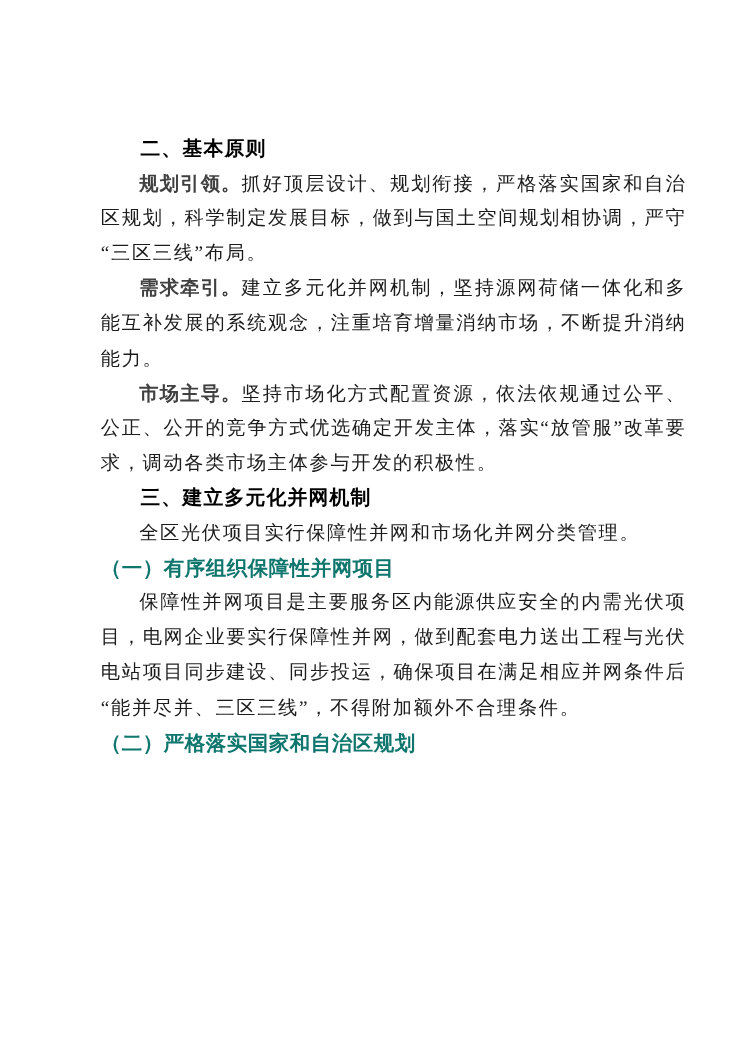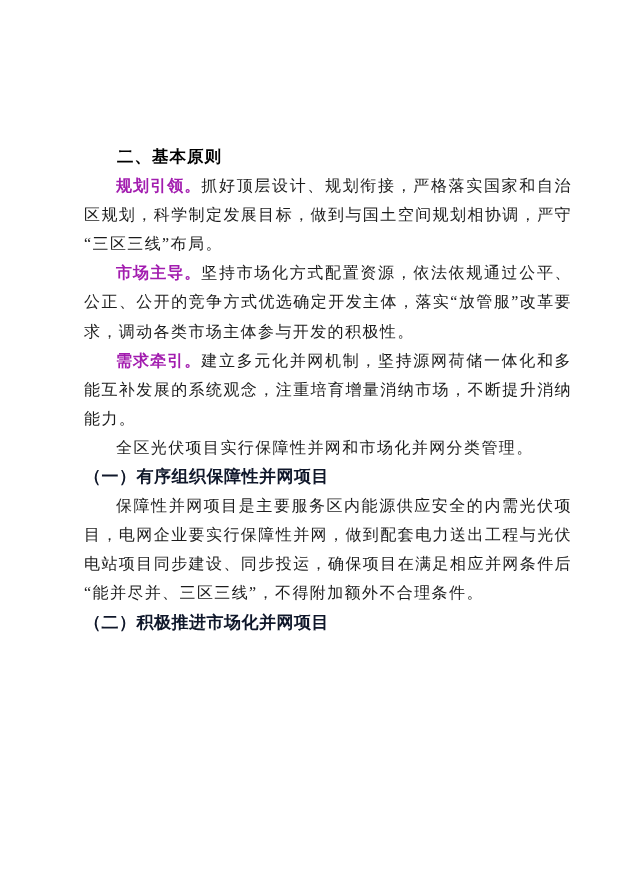--- a/index.html
+++ b/index.html
@@ -11,80 +11,80 @@
     width: 620px;
     height: 876px;
     overflow: hidden;
   }
   .page {
     box-sizing: border-box;
     width: 620px;
     height: 628px;
     background: #ffffff;
     padding: 110px 48px 0 84px;
-    margin-top: 32px;
   }
   .h2 {
     font-family: "Liberation Sans", "DejaVu Sans", sans-serif;
     font-weight: bold;
     color: #000000;
     font-size: 16.5px;
     line-height: 29.1px;
     letter-spacing: 1px;
     text-indent: 2em;
     margin: 0;
   }
   .h3 {
     font-family: "Liberation Sans", "DejaVu Sans", sans-serif;
     font-weight: bold;
-    color: #0f172a;
+    color: #0f766e;
     font-size: 17px;
     line-height: 29.1px;
     letter-spacing: 0.5px;
     text-indent: 0;
     margin: 0;
   }
   .para {
     font-family: "Liberation Serif", "DejaVu Serif", serif;
     font-weight: normal;
     color: #1c1c1c;
     font-size: 16px;
     line-height: 29.1px;
     letter-spacing: 1.4px;
     text-align: justify;
     text-indent: 2em;
     margin: 0;
   }
   .para .lead {
     font-family: "Liberation Sans", "DejaVu Sans", sans-serif;
     font-weight: bold;
-    color: #a21caf;
+    color: #404040;
     letter-spacing: 0.8px;
   }
   .para.cut {
     text-align-last: justify;
   }
 </style>
 </head>
 <body>
 
 <div class="page">
 
   <h2 class="h2">二、基本原则</h2>
 
   <p class="para"><span class="lead">规划引领。</span><span>抓好顶层设计、规划衔接，严格落实国家和自治区规划，科学制定发展目标，做到与国土空间规划相协调，严守“三区三线”布局。</span></p>
 
 
+  <p class="para"><span class="lead">需求牵引。</span><span>建立多元化并网机制，坚持源网荷储一体化和多能互补发展的系统观念，注重培育增量消纳市场，不断提升消纳能力。</span></p>
+
   <p class="para"><span class="lead">市场主导。</span><span>坚持市场化方式配置资源，依法依规通过公平、公正、公开的竞争方式优选确定开发主体，落实“放管服”改革要求，调动各类市场主体参与开发的积极性。</span></p>
 
-  <p class="para"><span class="lead">需求牵引。</span><span>建立多元化并网机制，坚持源网荷储一体化和多能互补发展的系统观念，注重培育增量消纳市场，不断提升消纳能力。</span></p>
-
+  <h2 class="h2">三、建立多元化并网机制</h2>
 
   <p class="para">全区光伏项目实行保障性并网和市场化并网分类管理。</p>
 
   <h3 class="h3">（一）有序组织保障性并网项目</h3>
 
   <p class="para">保障性并网项目是主要服务区内能源供应安全的内需光伏项目，电网企业要实行保障性并网，做到配套电力送出工程与光伏电站项目同步建设、同步投运，确保项目在满足相应并网条件后“能并尽并、三区三线”，不得附加额外不合理条件。</p>
 
-  <h3 class="h3">（二）积极推进市场化并网项目</h3>
+  <h3 class="h3">（二）严格落实国家和自治区规划</h3>
 
 
 </div>
 
 </body></html>

